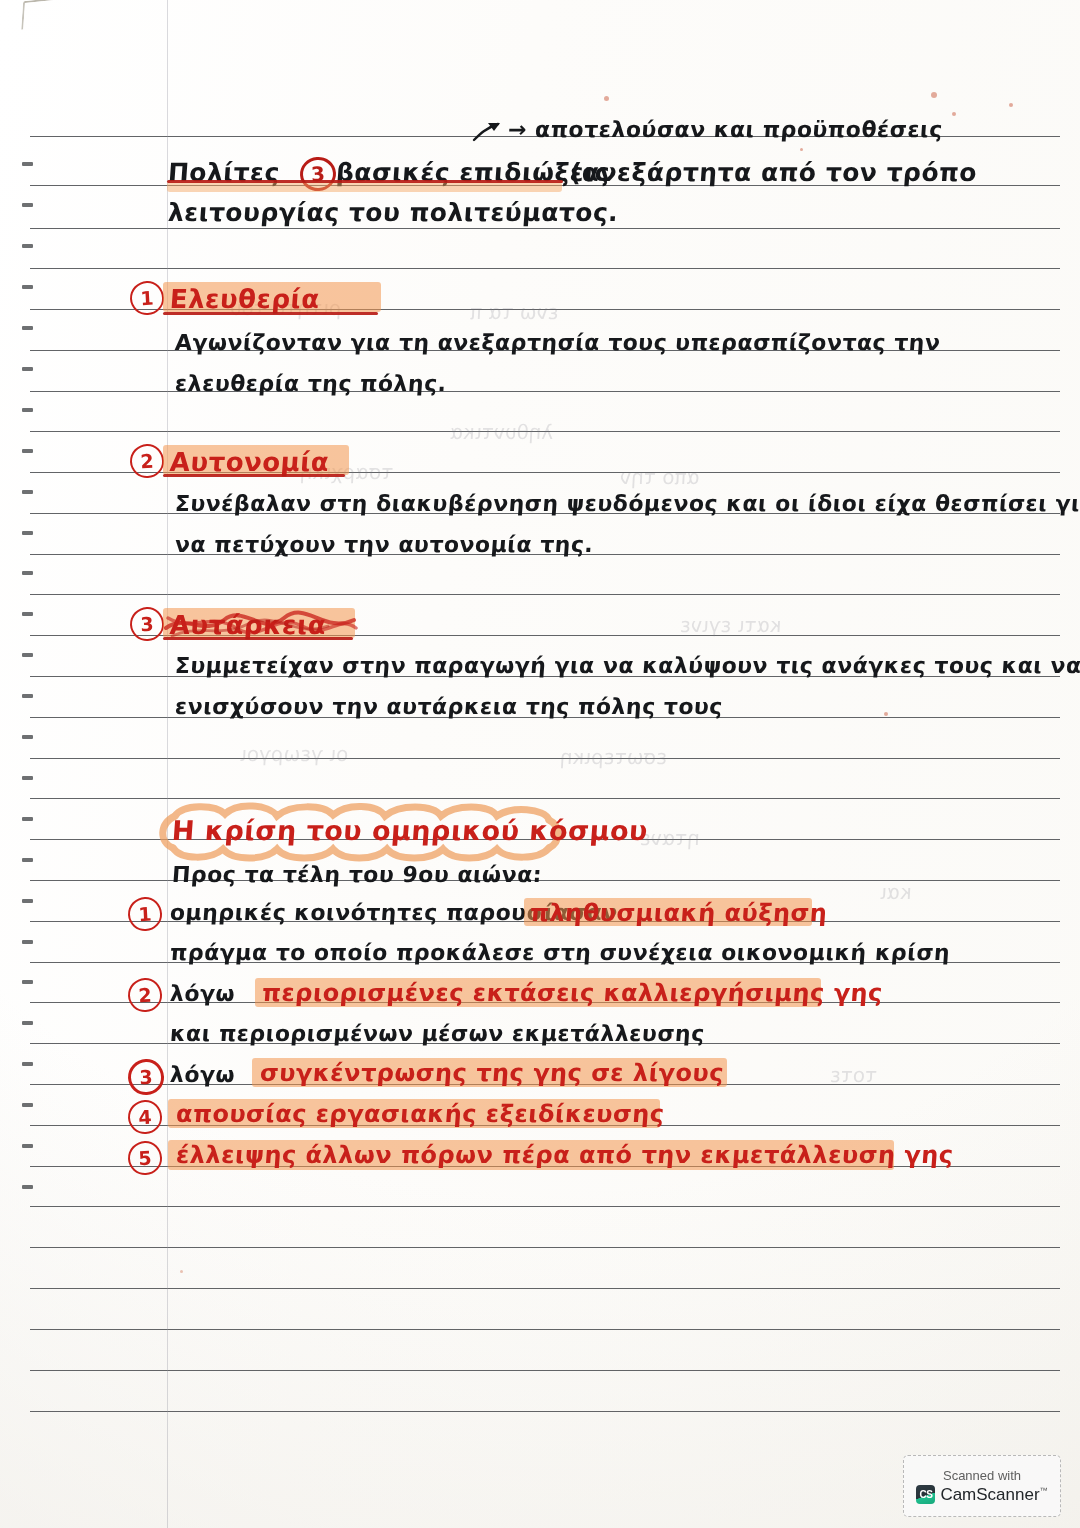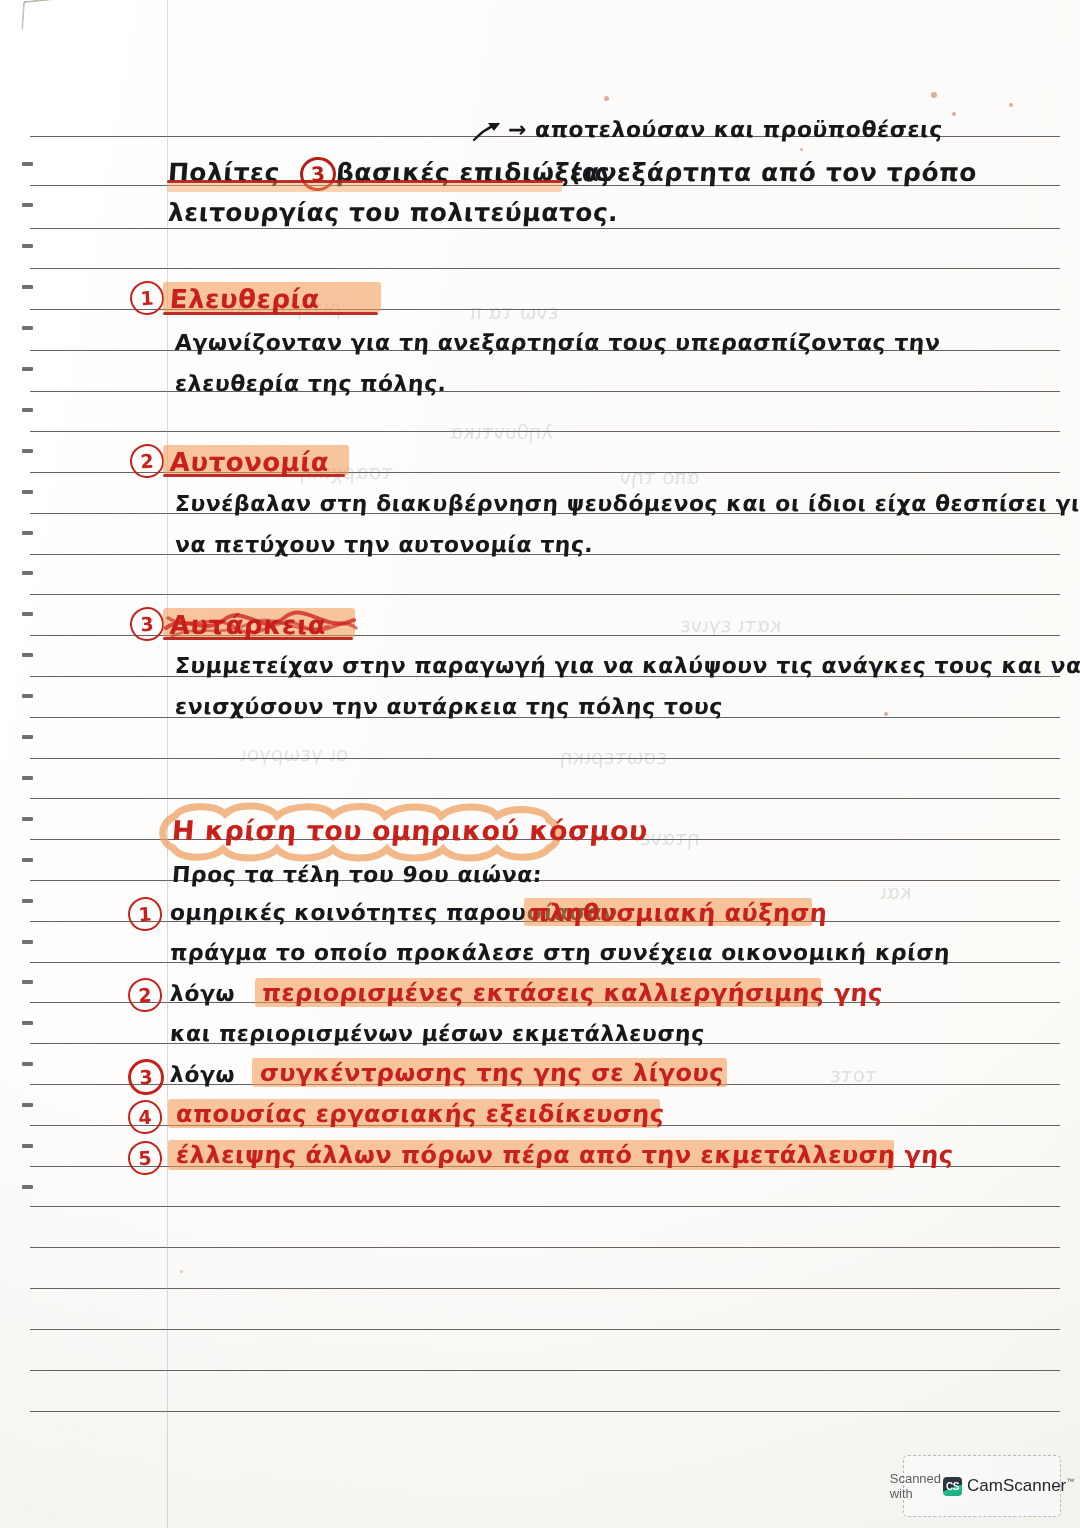--- a/index.html
+++ b/index.html
@@ -187,21 +187,21 @@
   #camscanner {
     position: absolute;
     left: 903px;
     top: 1455px;
     width: 156px;
     height: 60px;
     background: rgba(248,248,248,0.92);
     border: 1.5px dashed #b9b9b9;
     border-radius: 5px;
     display: flex;
-    flex-direction: row;
+    flex-direction: column;
     align-items: center;
     justify-content: center;
     gap: 2px;
   }
   #camscanner .cs-top {
     font-size: 13px;
     color: #5e5e5e;
     font-family: "Liberation Sans", sans-serif;
   }
   #camscanner .cs-bottom {

